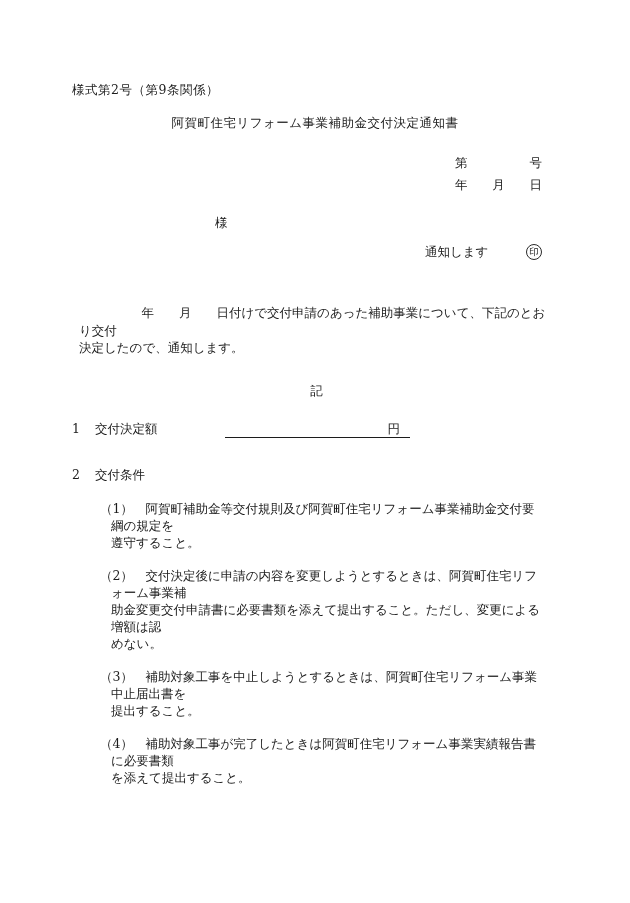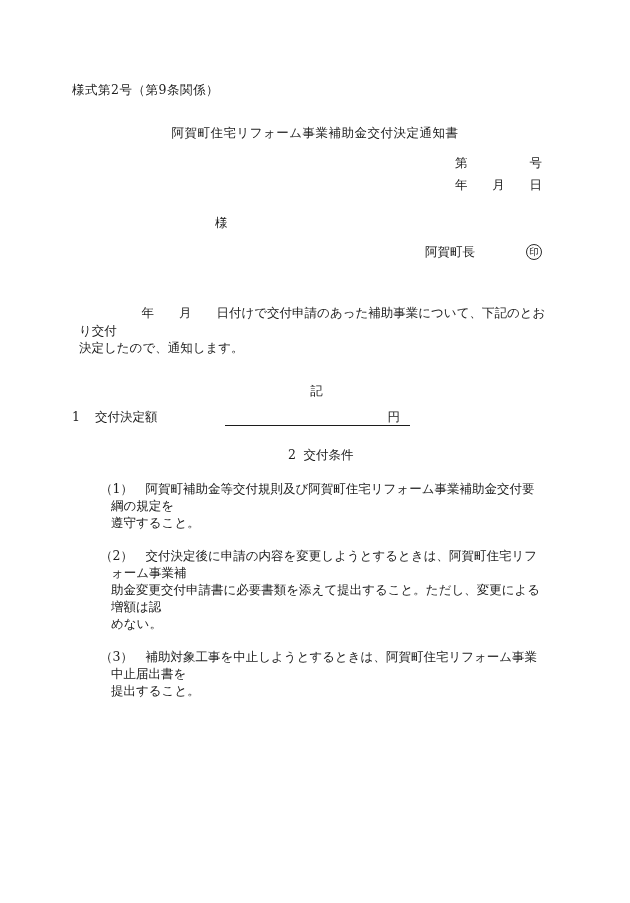--- a/index.html
+++ b/index.html
@@ -25,21 +25,20 @@
     left: 72px;
     letter-spacing: 0.5px;
   }
   .doc-title {
     position: absolute;
     top: 114px;
     left: 0;
     width: 630px;
     text-align: center;
     letter-spacing: 0.5px;
-    margin-top: 10px;
   }
   .number-line, .date-line {
     position: absolute;
     left: 455px;
     width: 87px;
     display: flex;
     justify-content: space-between;
   }
   .number-line { top: 154px; }
   .date-line   { top: 176px; }
@@ -78,24 +77,24 @@
     margin: 7px;
     white-space: pre-wrap;
     line-height: 17.5px;
   }
   .ki-heading {
     margin-top: 25px;
     text-align: center;
     letter-spacing: 1px;
   }
   .item-row {
-    margin-top: 9px;
+    margin-top: 21px;
     line-height: 17.5px;
   }
-  .item-row.conditions-header { margin-top: 20px; text-align: center; }
+  .item-row.conditions-header { margin-top: 28px; }
   .item-no {
     display: inline-block;
     width: 23px;
   }
   .amount-line {
     display: inline-block;
     margin-left: 67px;
     border-bottom: 1px solid #1c1c1c;
     vertical-align: baseline;
   }
@@ -125,21 +124,21 @@
 
   <div class="date-line">
     <span>年</span>
     <span>月</span>
     <span>日</span>
   </div>
 
   <div class="addressee">様</div>
 
   <div class="sender-line">
-    <span>阿賀町長</span>
+    <span>通知します</span>
     <span class="seal">
       <span>印</span>
     </span>
   </div>
 
   <div class="doc-body">
 
     <p class="paragraph">　　　　　年　　月　　日付けで交付申請のあった補助事業について、下記のとおり交付
 決定したので、通知します。</p>
 
@@ -162,15 +161,19 @@
       <span>（2）</span><span class="cond-text">　交付決定後に申請の内容を変更しようとするときは、阿賀町住宅リフォーム事業補
 助金変更交付申請書に必要書類を添えて提出すること。ただし、変更による増額は認
 めない。</span>
     </p>
 
     <p class="condition">
       <span>（3）</span><span class="cond-text">　補助対象工事を中止しようとするときは、阿賀町住宅リフォーム事業中止届出書を
 提出すること。</span>
     </p>
 
+    <p class="condition">
+      <span>（4）</span><span class="cond-text">　補助対象工事が完了したときは阿賀町住宅リフォーム事業実績報告書に必要書類
+を添えて提出すること。</span>
+    </p>
 
   </div>
 </div>
 
 </body></html>

